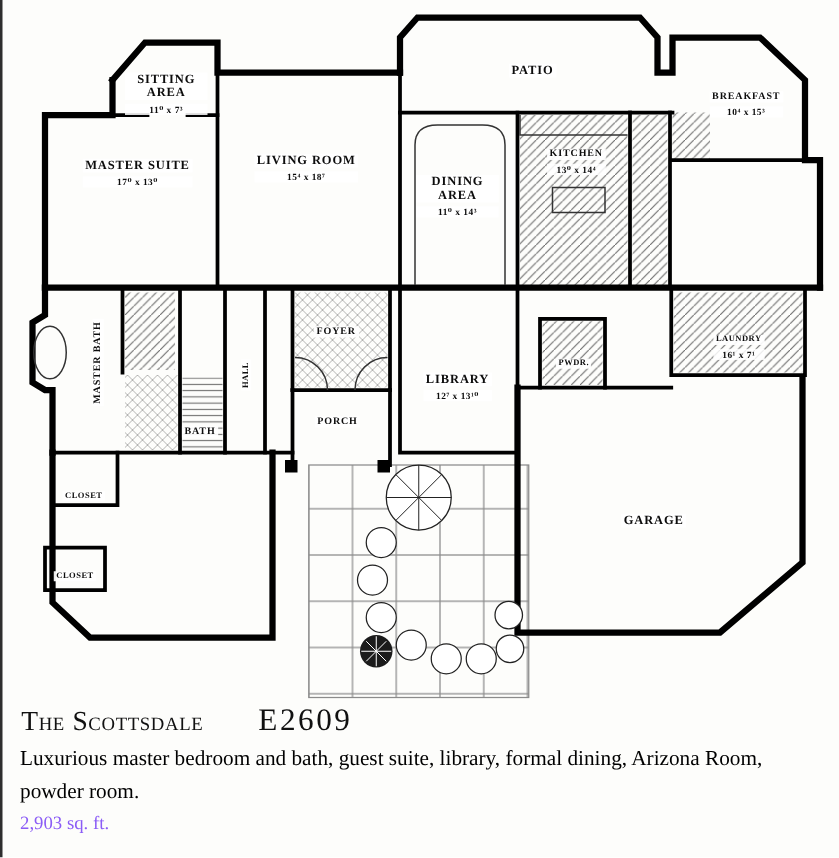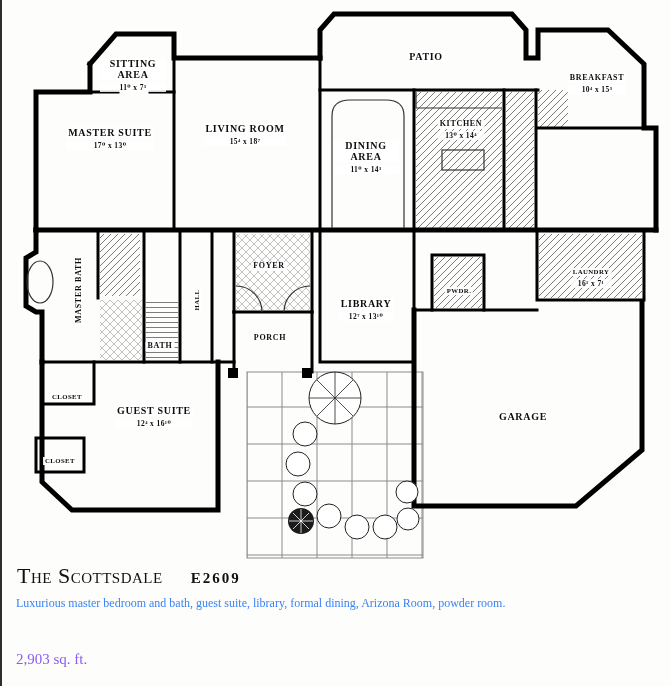--- a/index.html
+++ b/index.html
@@ -23,24 +23,24 @@
     background:rgba(255,255,255,.85);
   }
   .lbl.two{white-space:normal;} .lbl.two .rm{width:62px;}
   .lbl.sm .rm{font-size:8px;} .lbl.xs .rm{font-size:6.8px; letter-spacing:.4px;}
   .lbl.vert{transform:translate(-50%,-50%) rotate(-90deg);}
   
   .footer-title{position:absolute; left:15px; top:563px;}
   .ft-name{
     font-variant-caps:small-caps; font-weight:normal; font-size:22px; letter-spacing:.5px;
   }
-  .ft-model{font-weight:bold; font-size:15px; letter-spacing:2px; margin-left:24px;}
+  .ft-model{font-weight:normal; font-size:25px; letter-spacing:2px; margin-left:40px;}
   .footer-desc{
     position:absolute; left:14px; top:594px; width:648px; margin:0;
-    font-size:12px; line-height:1.5; color:#3b82f6;
+    font-size:17px; line-height:1.5; color:#000000;
   }
   .footer-area{position:absolute; left:14px; top:651px; font-size:15px; color:#8b5cf6;}
 </style>
 </head>
 <body>
 
 <div class="page">
 
   <svg class="plan-svg" width="671" height="560" viewBox="0 0 671 560">
     <defs>
@@ -188,24 +188,20 @@
   <div class="lbl xs" style="left:457px; top:279px;">
     <span class="rm">PWDR.</span>
   </div>
   <div class="lbl xs" style="left:589px; top:260px;">
     <span class="rm">LAUNDRY</span>
     <span class="dm">16¹ x 7¹</span>
   </div>
   <div class="lbl xs" style="left:65px; top:385px;">
     <span class="rm">CLOSET</span>
   </div>
-  <div class="lbl" style="left:152px; top:400px;">
-    <span class="rm">GUEST SUITE</span>
-    <span class="dm">12⁴ x 16¹⁰</span>
-  </div>
   <div class="lbl xs" style="left:58px; top:449px;">
     <span class="rm">CLOSET</span>
   </div>
   <div class="lbl" style="left:521px; top:406px;">
     <span class="rm">GARAGE</span>
   </div>
 
   <div class="footer-title">
     <span class="ft-name">The Scottsdale</span>
     <span class="ft-model">E2609</span>

